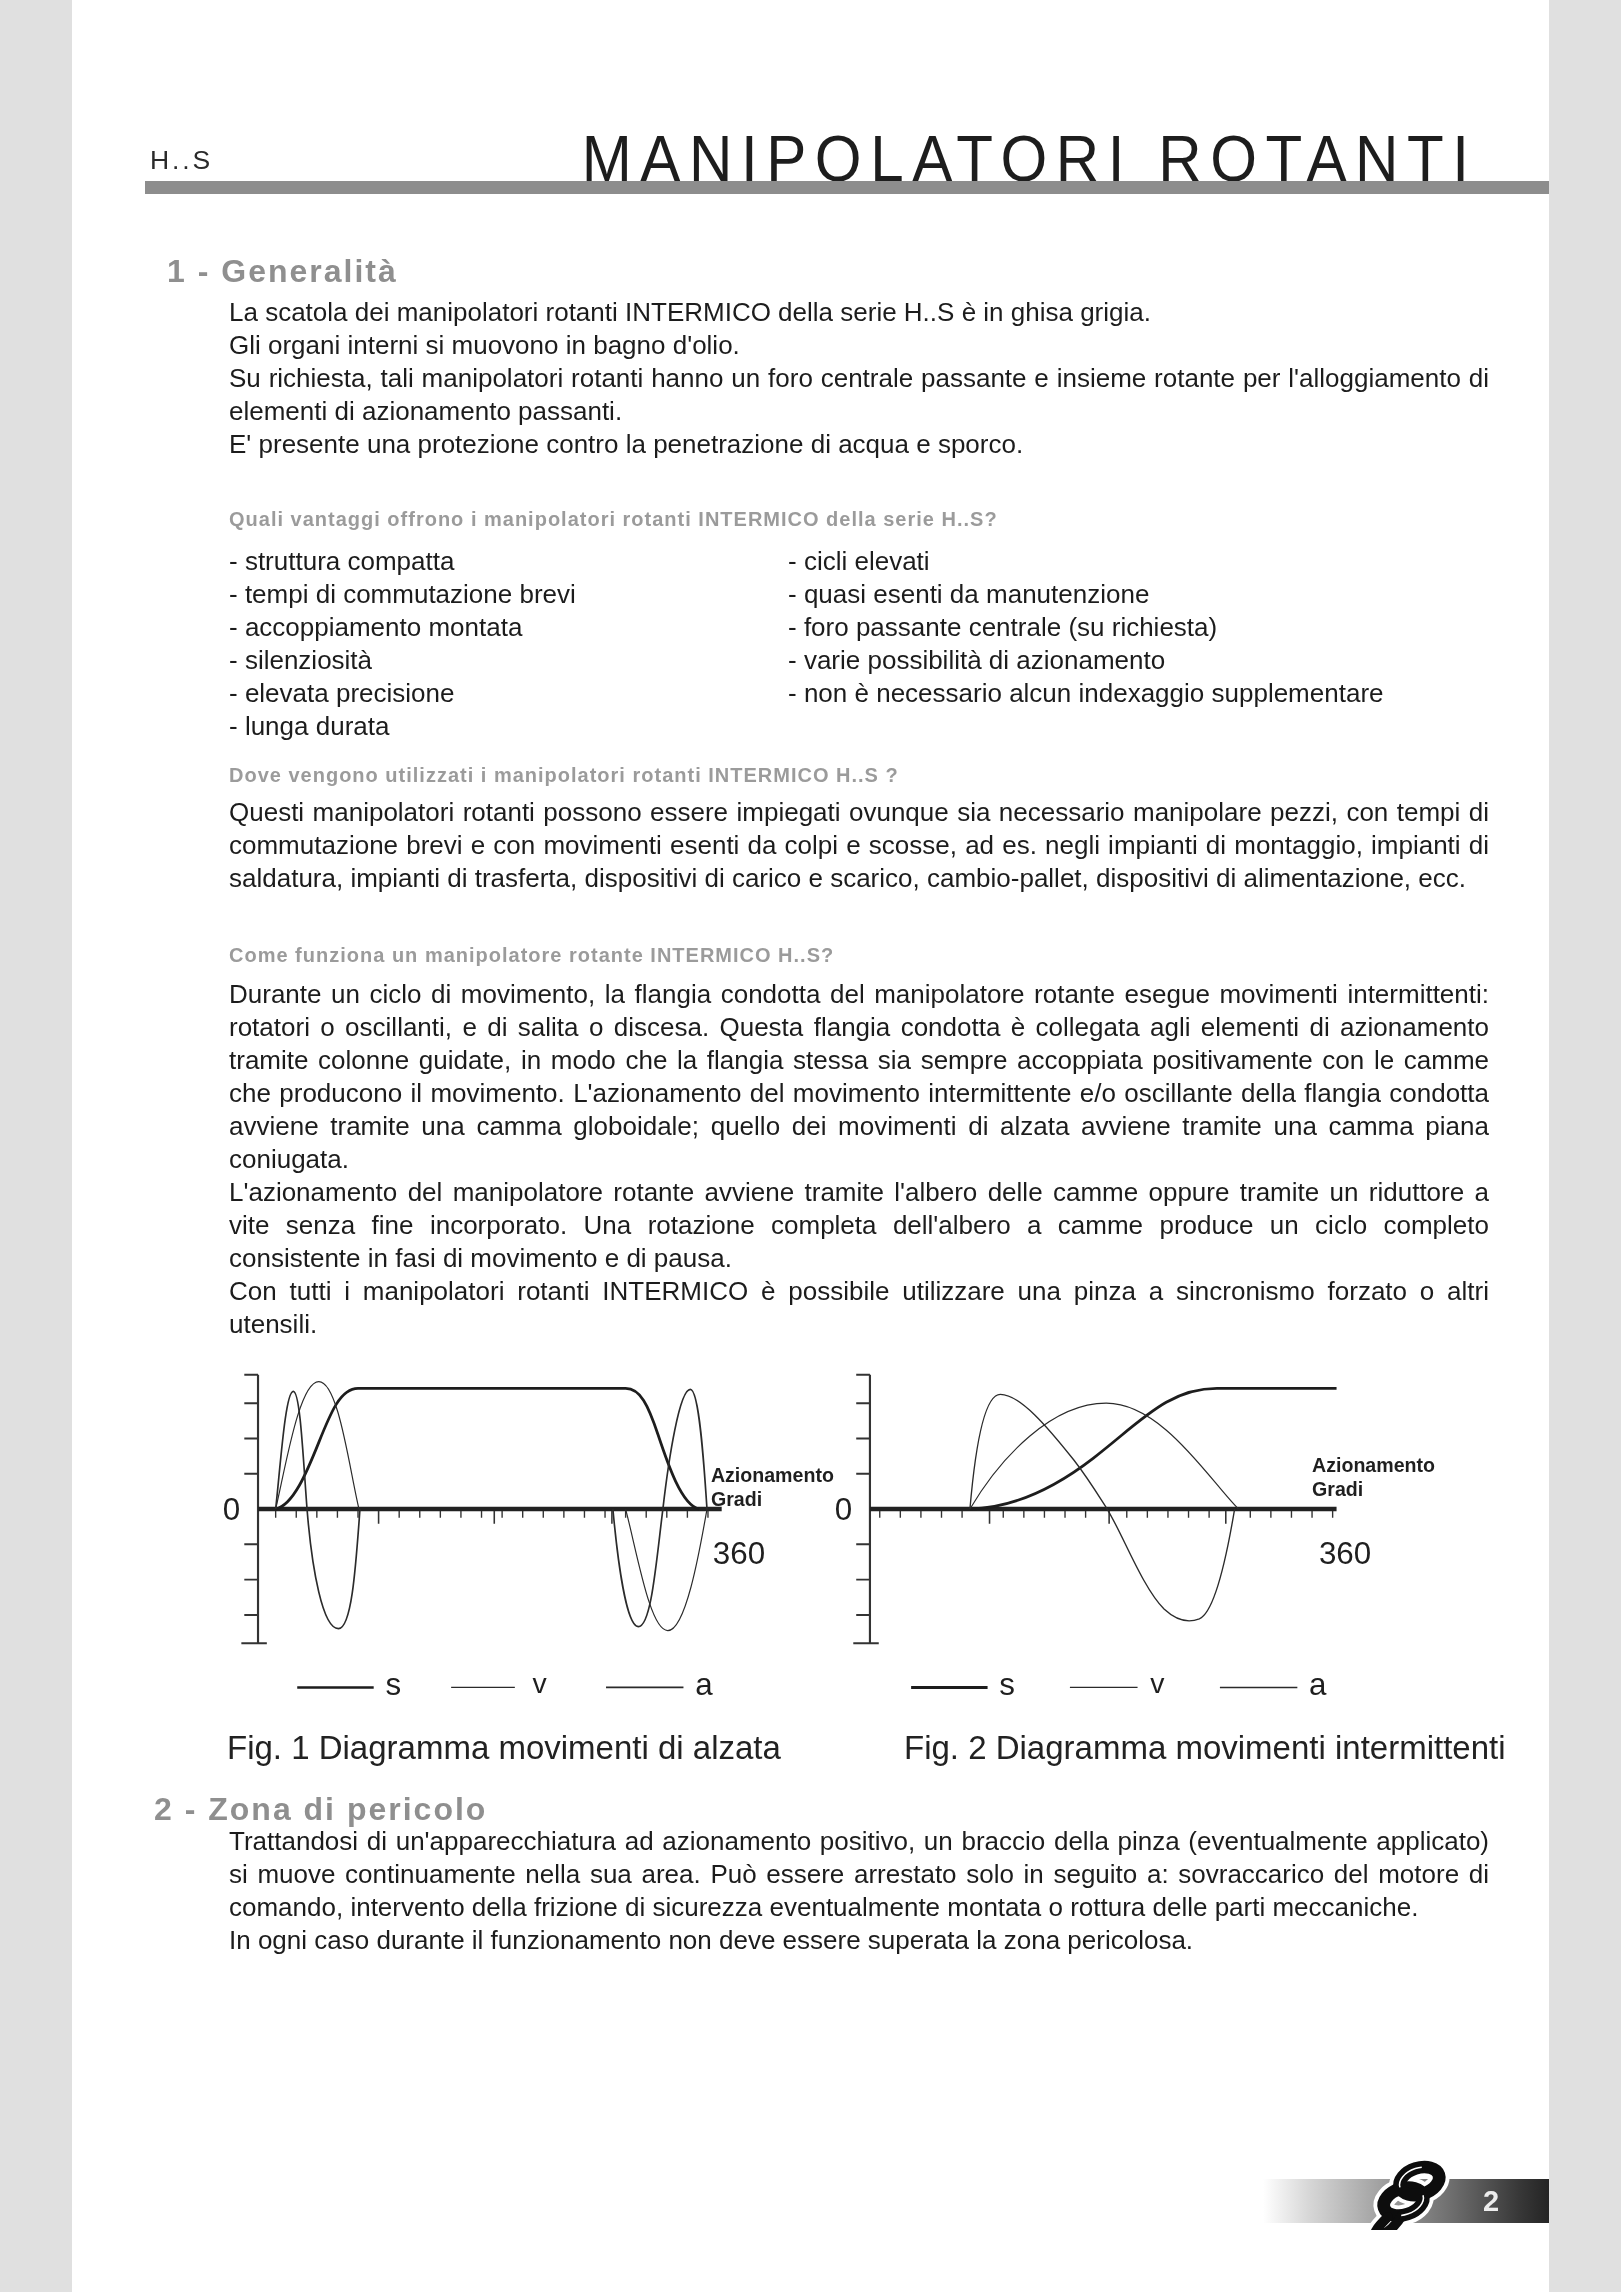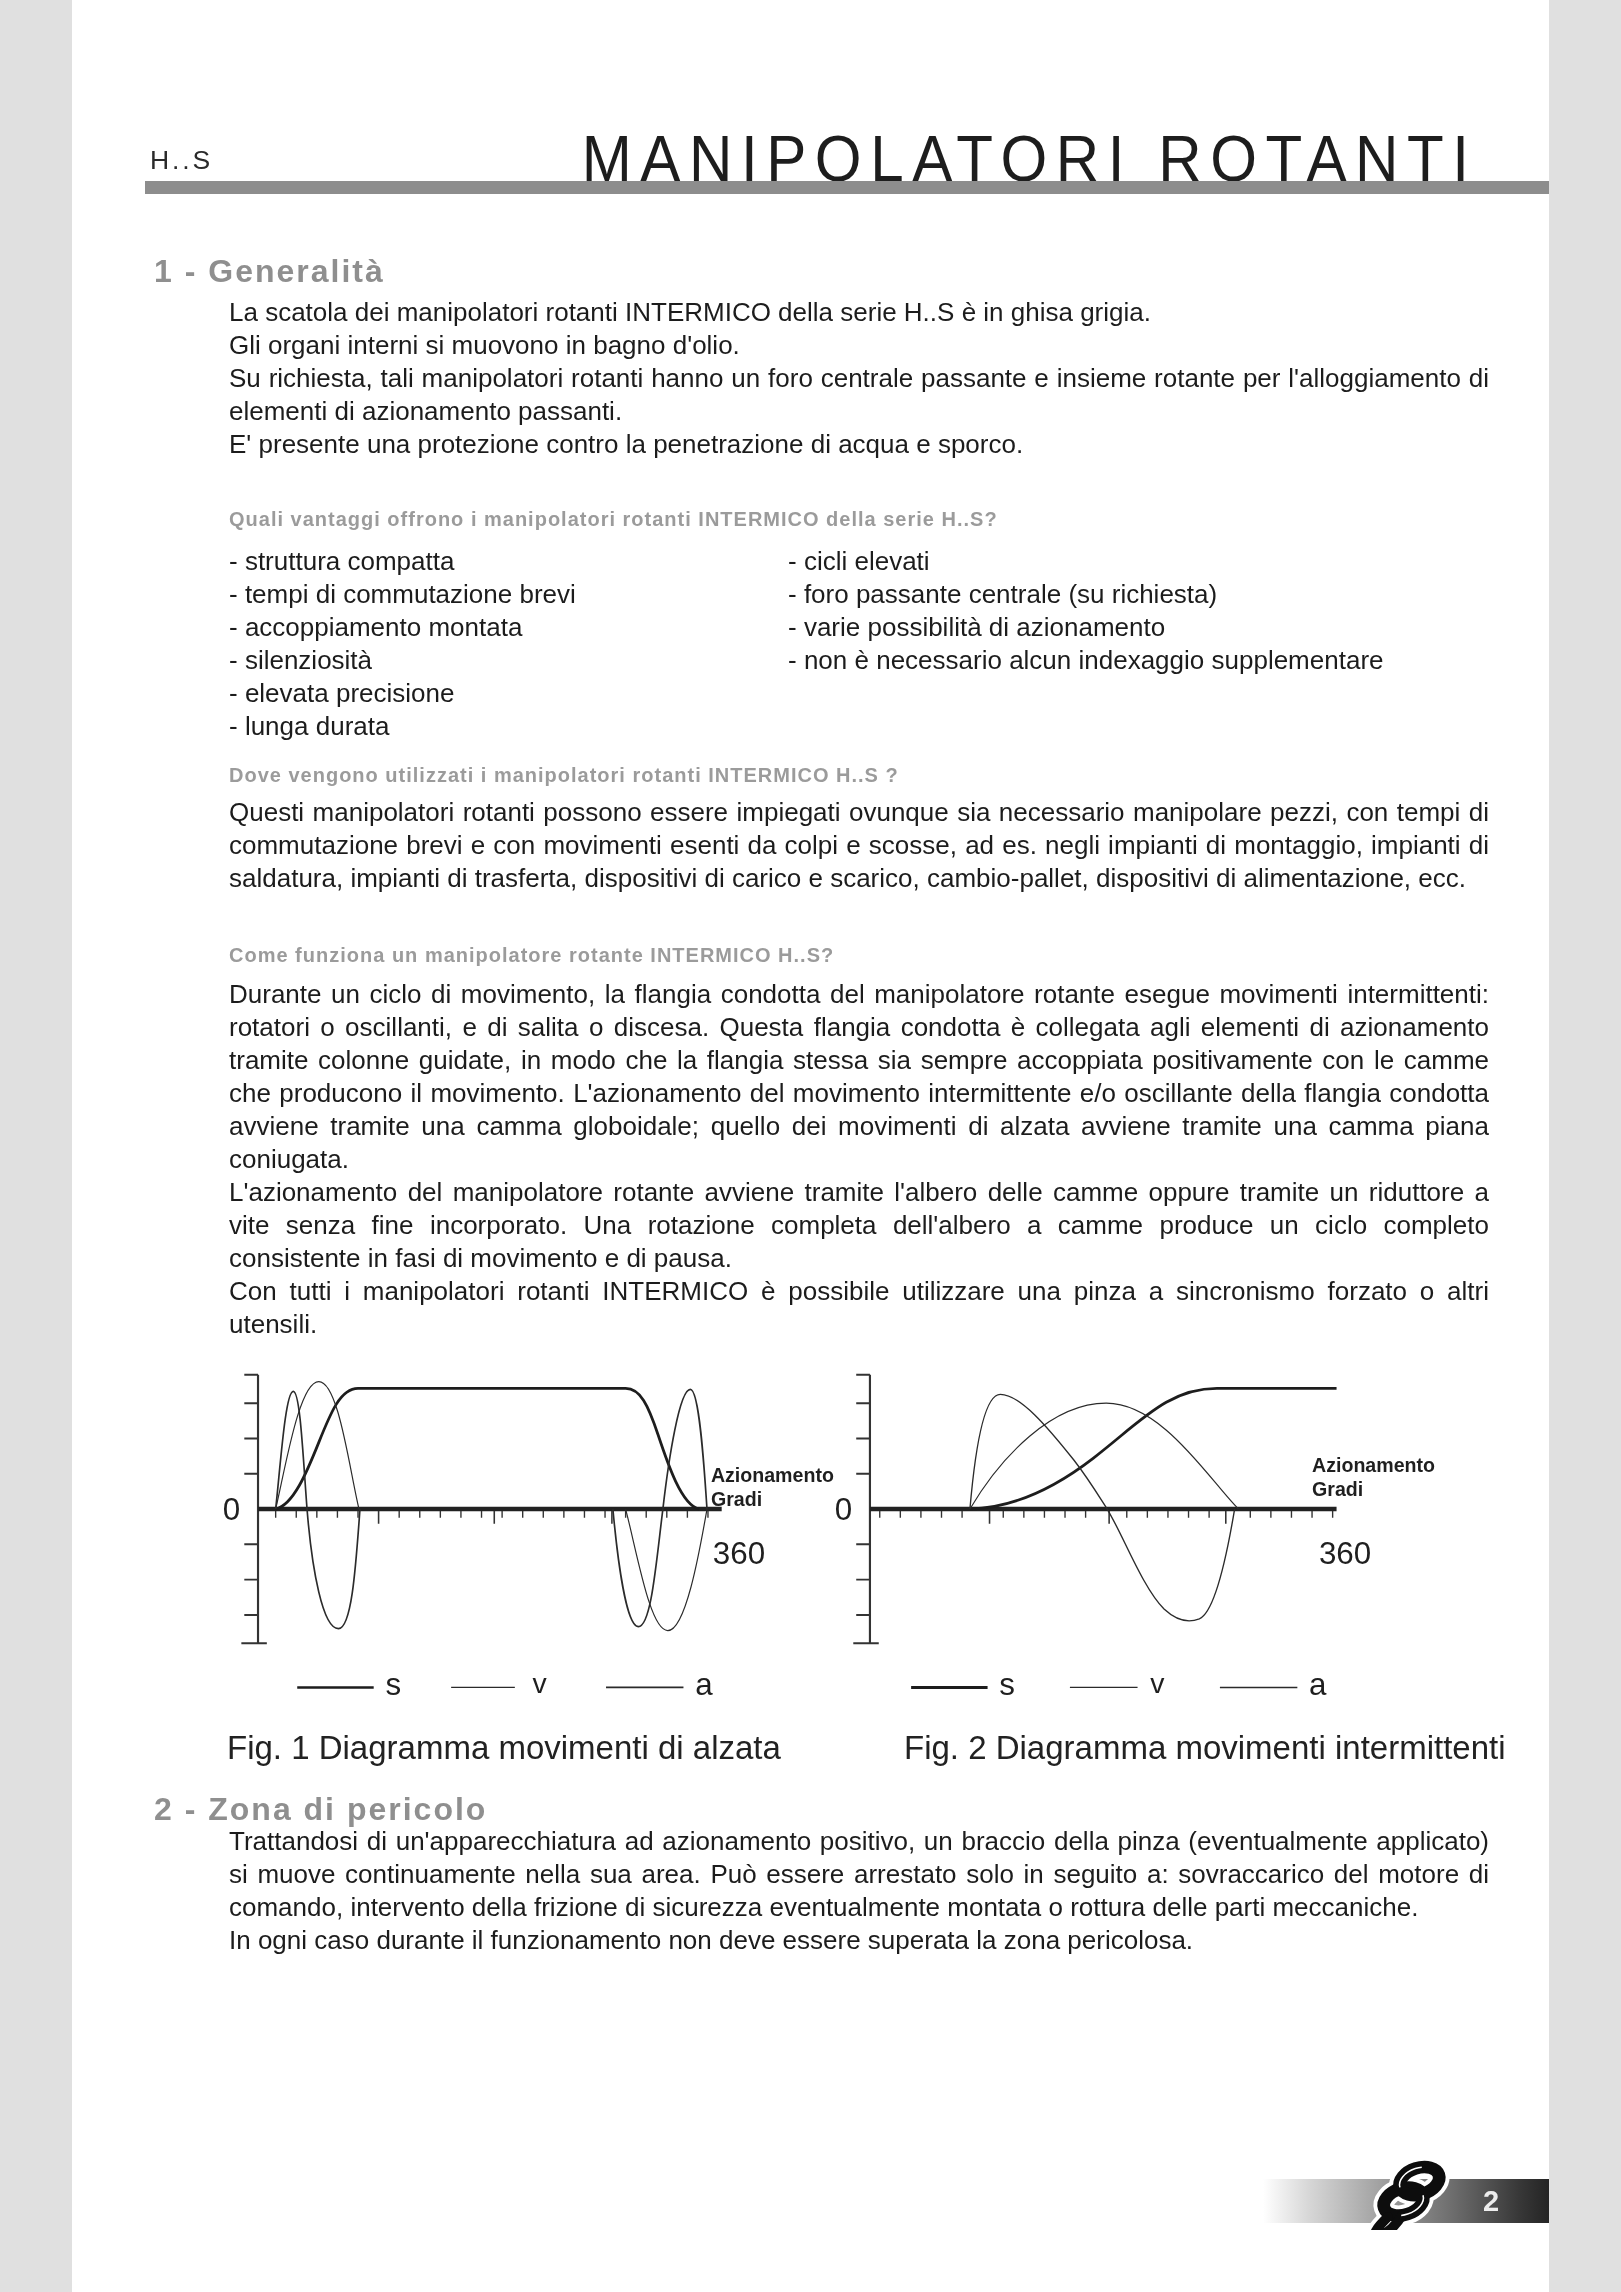--- a/index.html
+++ b/index.html
@@ -51,40 +51,41 @@
 </style>
 </head>
 <body>
 
 <div class="page">
 
   <div class="abs hs-code">H..S</div>
   <div class="abs doc-title">MANIPOLATORI ROTANTI</div>
   <div class="abs header-bar"></div>
 
-  <div class="abs h-section" style="left:82px;top:253px;text-align:right;">1 - Generalità</div>
+  <div class="abs h-section" style="left:95px;top:253px;text-align:right;">1 - Generalità</div>
 
   <div class="abs body-col" style="top:296px;">
     <p class="one-line">La scatola dei manipolatori rotanti INTERMICO della serie H..S è in ghisa grigia.</p>
     <p class="one-line">Gli organi interni si muovono in bagno d'olio.</p>
     <p>Su richiesta, tali manipolatori rotanti hanno un foro centrale passante e insieme rotante per l'alloggiamento di elementi di azionamento passanti.</p>
     <p class="one-line">E' presente una protezione contro la penetrazione di acqua e sporco.</p>
   </div>
 
   <div class="abs h-sub" style="left:157px;top:508px;">Quali vantaggi offrono i manipolatori rotanti INTERMICO della serie H..S?</div>
   <ul class="abs adv-list" style="left:157px;top:545px;">
     <li>- struttura compatta</li>
     <li>- tempi di commutazione brevi</li>
     <li>- accoppiamento montata</li>
     <li>- silenziosità</li>
     <li>- elevata precisione</li>
     <li>- lunga durata</li>
   </ul>
   <ul class="abs adv-list" style="left:716px;top:545px;">
     <li>- cicli elevati</li>
+    <li>- quasi esenti da manutenzione</li>
     <li>- foro passante centrale (su richiesta)</li>
     <li>- varie possibilità di azionamento</li>
     <li>-  non è necessario alcun indexaggio supplementare</li>
   </ul>
 
   <div class="abs h-sub" style="left:157px;top:764px;">Dove vengono utilizzati i manipolatori rotanti INTERMICO H..S ?</div>
   <div class="abs body-col" style="top:796px;">
     <p>Questi manipolatori rotanti possono essere impiegati ovunque sia necessario manipolare pezzi, con tempi di commutazione brevi e con movimenti esenti da colpi e scosse, ad es. negli impianti di montaggio, impianti di saldatura, impianti di trasferta, dispositivi di carico e scarico, cambio-pallet, dispositivi di alimentazione, ecc.</p>
   </div>
 

